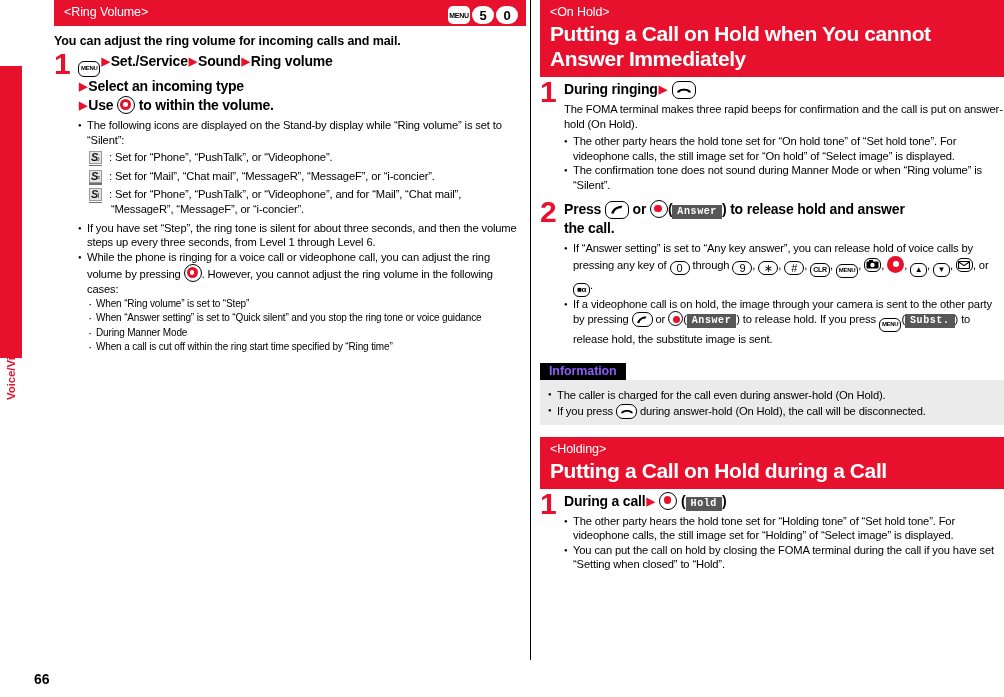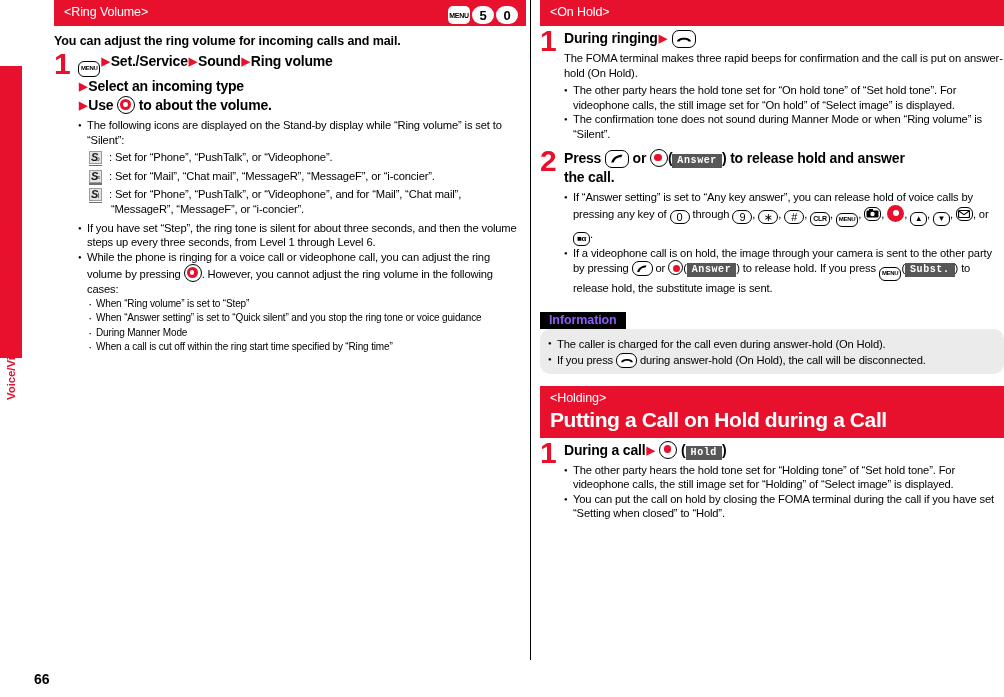--- a/index.html
+++ b/index.html
@@ -310,21 +310,20 @@
     color: #8b5cf6;
     display: inline-block;
     font-size: 12.5px;
     font-weight: bold;
     padding: 1px 9px 2px 9px;
     letter-spacing: -0.1px;
   }
   .info-body {
     background: #ebebeb;
     padding: 4px 8px 6px 8px;
-    border-radius: 10px;
   }
   .info-body ul.bul > li { font-size: 11.2px; line-height: 16px; }
 
   
   #page-number {
     position: absolute;
     left: 34px; bottom: 10px;
     font-size: 14px;
     font-weight: bold;
   }
@@ -355,21 +354,21 @@
       <div class="step-head">
         <span class="ln">
           <span class="k menu">MENU</span><span class="tri">▶</span><span>Set./Service</span><span class="tri">▶</span><span>Sound</span><span class="tri">▶</span><span>Ring volume</span>
         </span>
         <span class="ln">
           <span class="tri">▶</span><span>Select an incoming type</span>
         </span>
         <span class="ln">
           <span class="tri">▶</span><span>Use</span>
           <span class="navring"></span>
-          <span>to about the volume.</span>
+          <span>to within the volume.</span>
         </span>
       </div>
 
       <ul class="bul">
         <li>The following icons are displayed on the Stand-by display while “Ring volume” is set to “Silent”:</li>
       </ul>
 
       <div class="icon-list">
         <div class="row">
           <span class="ico-s">
@@ -410,20 +409,24 @@
       </ul>
     </div>
   </div>
 
   <div id="col-divider"></div>
 
   <div id="col-right">
 
     <div class="banner">
       <div class="banner-sub">&lt;On Hold&gt;</div>
+      <div class="banner-title">
+        <span style="display:block">Putting a Call on Hold when You cannot</span>
+        <span style="display:block">Answer Immediately</span>
+      </div>
     </div>
 
     <div class="step">
       <div class="step-num">1</div>
       <div class="step-head">
         <span>During ringing</span><span class="tri">▶</span>
         <span class="kcall">
           <svg width="18" height="12" viewBox="0 0 18 12">
               <path d="M2 8.6 C2 3.4 16 3.4 16 8.6 L13.4 8.6 C13.4 6.2 4.6 6.2 4.6 8.6 Z" fill="#000"></path>
             </svg>

